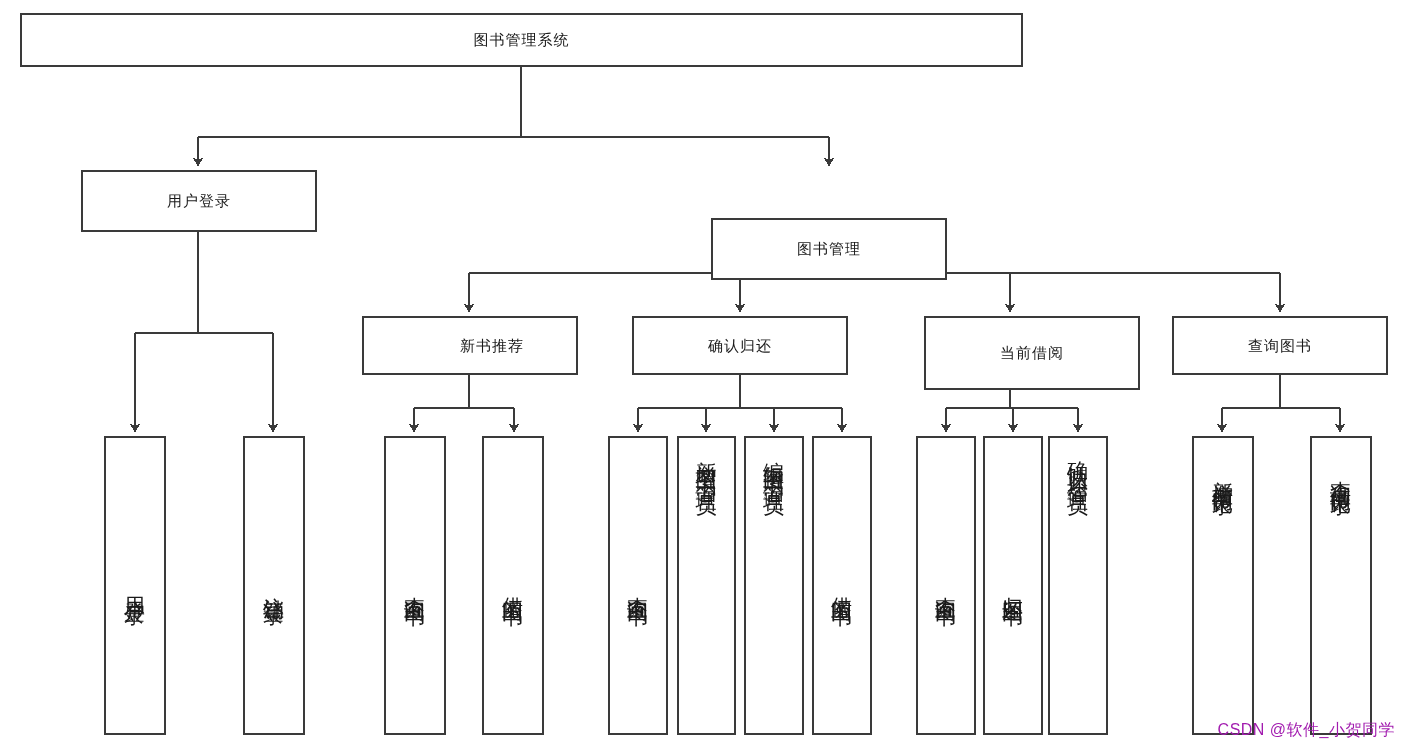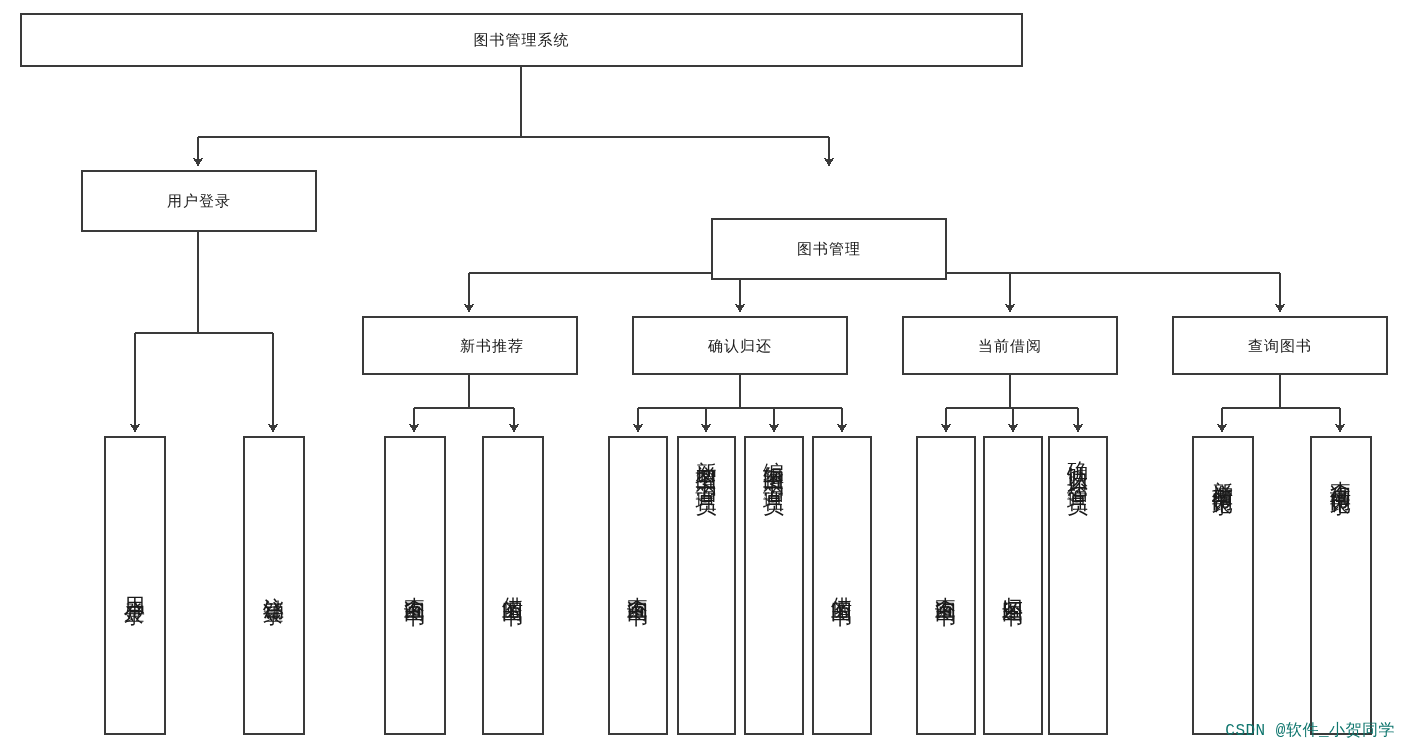--- a/index.html
+++ b/index.html
@@ -43,24 +43,23 @@
     letter-spacing:3px;
     line-height:1;
   }
   .node.v.tall .lbl{letter-spacing:5px;}
   .node.v.center{align-items:center;padding-top:0;}
   #watermark{
     position:absolute;
     right:10px;
     bottom:6px;
     font-size:16px;
-    color:#0f766e;
+    color:#a21caf;
     white-space:nowrap;
     letter-spacing:0.5px;
-    font-family:Liberation Mono, monospace;
   }
   svg line, svg path{shape-rendering:crispEdges;}
 </style>
 </head>
 <body>
 
 <svg id="canvas" viewBox="0 0 1405 747">
   <defs>
     <marker id="arrow" markerWidth="12" markerHeight="12" refX="4.5" refY="6" orient="auto" markerUnits="userSpaceOnUse">
       <path d="M0,0.5 L9,6 L0,11.5 L2.6,6 Z" fill="#3a3a3a"></path>
@@ -118,21 +117,21 @@
 <div class="node h" style="left:711px;top:170px;width:236px;height:62px;margin-top:48px;">
   <span class="lbl">图书管理</span>
 </div>
 
 <div class="node h" style="left:362px;top:316px;width:216px;height:59px;padding-left:44px;">
   <span class="lbl">新书推荐</span>
 </div>
 <div class="node h" style="left:632px;top:316px;width:216px;height:59px;">
   <span class="lbl">确认归还</span>
 </div>
-<div class="node h" style="left:902px;top:316px;width:216px;height:59px;">
+<div class="node h" style="left:924px;top:316px;width:216px;height:74px;">
   <span class="lbl">当前借阅</span>
 </div>
 <div class="node h" style="left:1172px;top:316px;width:216px;height:59px;">
   <span class="lbl">查询图书</span>
 </div>
 
 <div class="node v center" style="left:104px;top:436px;width:62px;height:299px;">
   <span class="lbl">用户登录</span>
 </div>
 <div class="node v center" style="left:243px;top:436px;width:62px;height:299px;">

